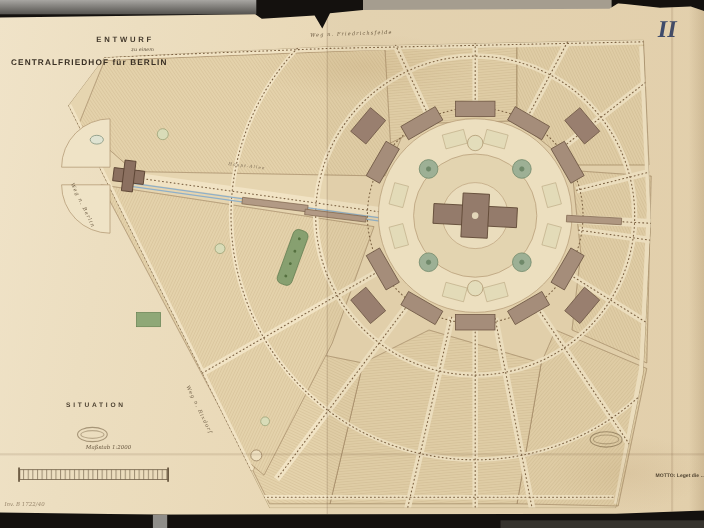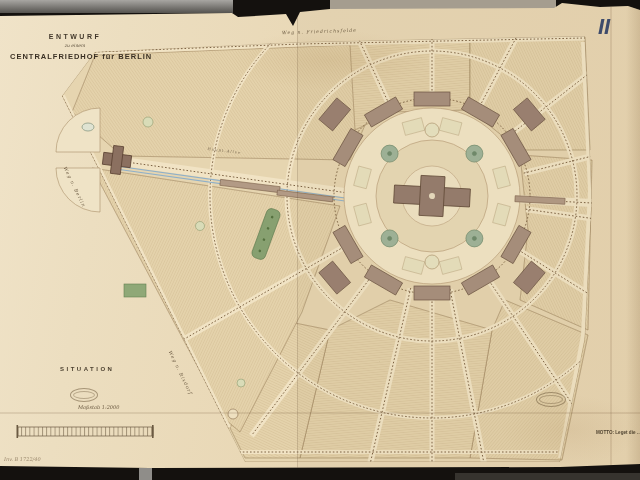--- a/index.html
+++ b/index.html
@@ -23,25 +23,25 @@
   .half-tint{position:absolute;left:298px;top:0;right:0;height:480px;background:rgba(120,90,50,.045);}
   .crease-h{position:absolute;left:0;top:412px;width:640px;height:2px;background:rgba(110,85,55,.14);}
   .fold-r{position:absolute;left:610px;top:0;width:2px;height:480px;background:rgba(110,85,55,.14);}
   .edge-r{position:absolute;right:0;top:0;width:14px;height:480px;
     background:linear-gradient(90deg,rgba(120,90,50,0),rgba(120,90,50,.18));}
   .stain{position:absolute;border-radius:50%;}
   .s1{left:230px;top:30px;width:200px;height:60px;background:radial-gradient(closest-side,rgba(165,125,70,.12),rgba(165,125,70,0));}
   .s2{left:500px;top:395px;width:140px;height:70px;background:radial-gradient(closest-side,rgba(150,110,60,.10),rgba(150,110,60,0));}
   
   .lbl{position:absolute;color:#3a3128;white-space:nowrap;}
-  .title-block{left:10px;top:33px;width:130px;text-align:center;}
+  .title-block{left:10px;top:33px;width:130px;text-align:right;}
   .t1{font-size:7px;font-weight:bold;letter-spacing:2.5px;color:#42382b;}
   .t2{font-size:4.5px;font-style:italic;font-family:"DejaVu Serif",serif;margin:3px 0 4px;color:#5a4d3a;}
   .t3{font-size:7.5px;font-weight:bold;letter-spacing:1px;color:#3a3024;}
-  .plate{left:598px;top:14px;font-family:Liberation Sans, sans-serif;font-style:italic;font-weight:bold;
+  .plate{left:598px;top:14px;font-family:Liberation Serif, serif;font-style:italic;font-weight:bold;
          font-size:22px;color:#3c4b6e;}
   .situation{left:60px;top:366px;font-size:6px;font-weight:bold;letter-spacing:2.5px;color:#4a3f2f;}
   .scalecap{left:78px;top:404px;font-family:"DejaVu Serif",serif;font-style:italic;font-size:5px;color:#6b5a42;}
   .motto{left:596px;top:430px;font-size:4.6px;color:#4a3f2f;font-weight:bold;}
   .inv{left:4px;top:456px;font-family:"DejaVu Serif",serif;font-style:italic;font-size:5px;color:#99876c;}
   .road{font-family:"DejaVu Serif",serif;font-style:italic;font-size:4.6px;letter-spacing:1px;color:#6b5a42;}
   .road-top{left:282px;top:29px;transform:rotate(-2deg);}
   .road-left{left:67px;top:166px;transform:rotate(64deg);transform-origin:0 0;}
   .road-bl{left:172px;top:350px;transform:rotate(64deg);transform-origin:0 0;}
   .road-axis{left:208px;top:146px;transform:rotate(7deg);transform-origin:0 0;font-size:3.8px;color:#7b6a52;}

